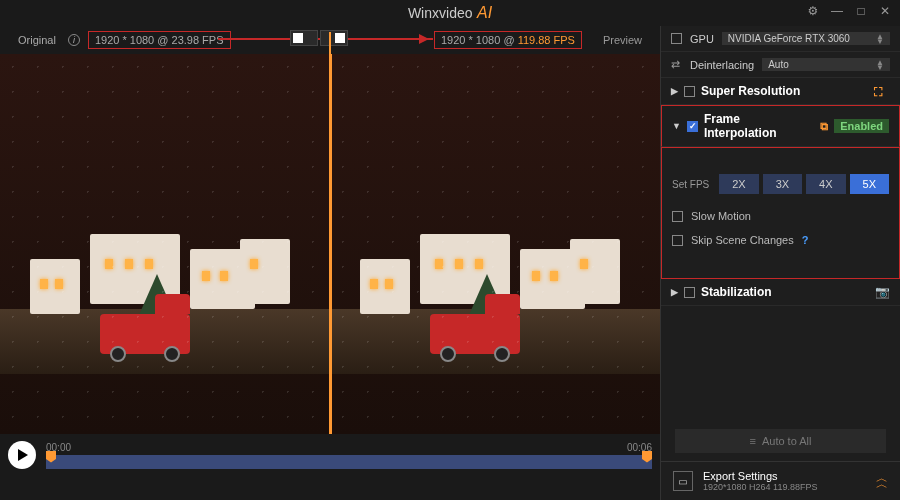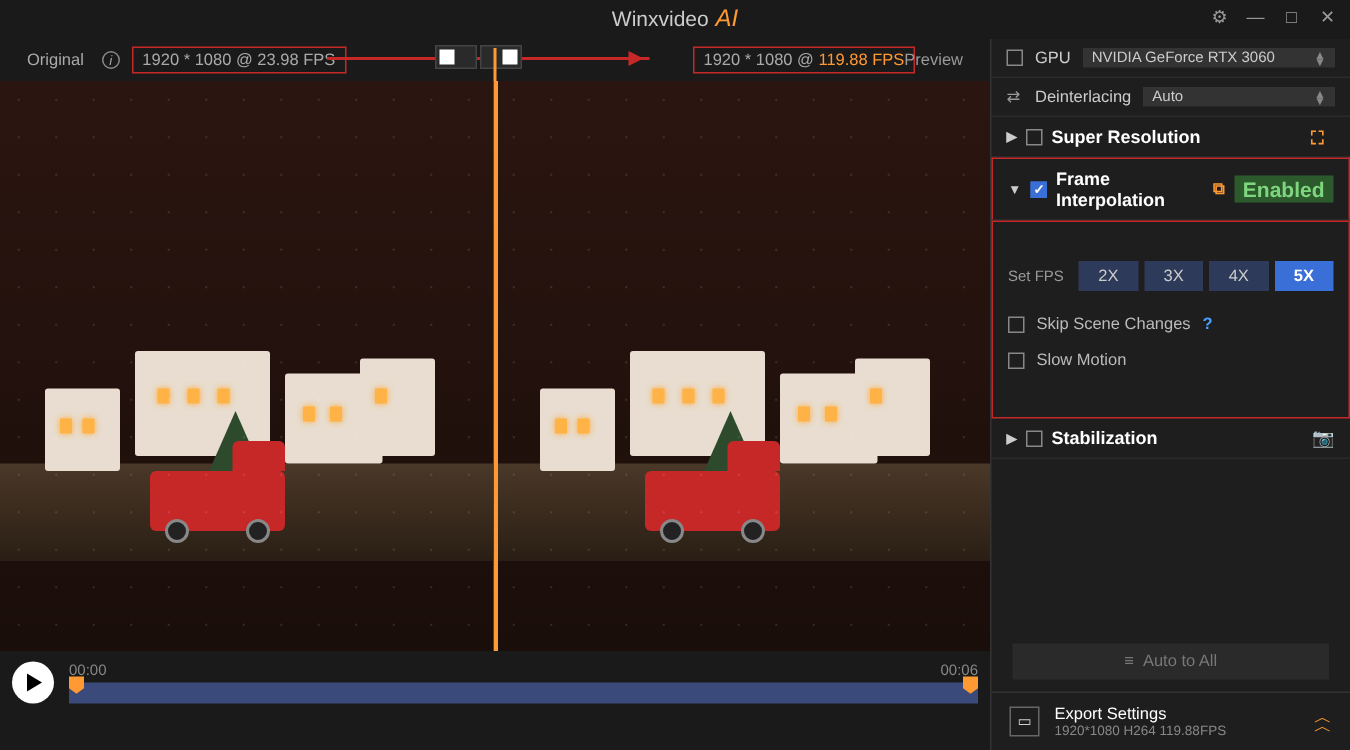--- a/index.html
+++ b/index.html
@@ -55,26 +55,26 @@
   .right-pane { width: 240px; background: #1e1e1e; display: flex; flex-direction: column; border-left: 1px solid #333; }
   .gpu-row { display: flex; align-items: center; padding: 6px 10px; gap: 8px; font-size: 11px; border-bottom: 1px solid #2a2a2a; }
   .chk { width: 11px; height: 11px; border: 1px solid #888; display: inline-block; flex-shrink: 0; }
   .chk.checked { background: #3a6fd8; border-color: #3a6fd8; position: relative; }
   .chk.checked::after { content: '✓'; color: #fff; font-size: 9px; position: absolute; left: 1px; top: -1px; }
   .gpu-select { flex: 1; background: #333; padding: 1px 6px; font-size: 10px; color: #ccc; display: flex; justify-content: space-between; align-items: center; }
   .ud-arrows { font-size: 8px; color: #888; line-height: 5px; }
   .section-head { display: flex; align-items: center; padding: 6px 10px; font-size: 12px; color: #fff; font-weight: bold; gap: 6px; border-bottom: 1px solid #2a2a2a; cursor: pointer; }
   .disclose { font-size: 9px; color: #ccc; }
   .sect-icon { width: 16px; height: 12px; margin-left: auto; }
-  .badge-enabled { background: #2d5a2d; color: #7ed67e; font-size: 14px; padding: 1px 6px; text-align: right; }
+  .badge-enabled { background: #2d5a2d; color: #7ed67e; font-size: 11px; padding: 1px 6px; text-align: right; }
   .interp-body { border: 1.5px solid #c62828; padding: 26px 10px; font-size: 11px; }
   .fps-row { display: flex; align-items: center; gap: 4px; margin-bottom: 10px; }
   .fps-label { color: #999; margin-right: 6px; font-size: 10px; }
   .fps-btn { flex: 1; background: #2e3a5a; color: #ccc; text-align: center; padding: 4px 0; cursor: pointer; font-size: 11px; }
-  .fps-btn.active { background: #3a6fd8; color: #fff; font-weight: bold; }
+  .fps-btn.active { background: #3a6fd8; color: #fff; }
   .opt-row { display: flex; align-items: center; gap: 8px; padding: 6px 0; color: #bbb; }
   .help-q { color: #4a9eff; font-weight: bold; cursor: pointer; }
   .spacer { flex: 1; }
   .apply-btn { margin: 8px 14px; background: #2a2a2a; color: #777; padding: 6px; text-align: center; font-size: 11px; cursor: pointer; display: flex; align-items: center; justify-content: center; gap: 6px; }
   .export-row { display: flex; align-items: center; padding: 8px 12px; gap: 10px; border-top: 1px solid #333; }
   .export-icon { width: 20px; height: 20px; border: 1px solid #666; display: flex; align-items: center; justify-content: center; font-size: 10px; }
   .export-text { flex: 1; }
   .export-title { font-size: 11px; color: #fff; }
   .export-detail { font-size: 9px; color: #888; }
   .expand-icon { color: #ff9933; font-size: 12px; line-height: 6px; }
@@ -99,21 +99,21 @@
   <div class="left-pane">
     <div class="info-bar">
       <span class="orig-label">Original</span>
       <span class="info-icon">i</span>
       <span class="res-box">1920 * 1080 @ 23.98 FPS</span>
       <div class="arrow"></div>
       <div class="compare-toggles">
         <div class="toggle-btn left"></div>
         <div class="toggle-btn right"></div>
       </div>
-      <span class="res-box" style="position:absolute; left:462px;">
+      <span class="res-box" style="position:absolute; left:434px;">
         <span>1920 * 1080 @ </span><span class="fps-preview">119.88 FPS</span>
       </span>
       <span class="preview-label">Preview</span>
     </div>
 
     <div class="preview-area">
       <div class="preview-half left">
         <div class="scene">
           <div class="ground"></div>
           <div class="house h1">
@@ -222,26 +222,26 @@
     <div class="interp-body">
       <div class="fps-row">
         <span class="fps-label">Set FPS</span>
         <div class="fps-btn">2X</div>
         <div class="fps-btn">3X</div>
         <div class="fps-btn">4X</div>
         <div class="fps-btn active">5X</div>
       </div>
       <div class="opt-row">
         <span class="chk"></span>
+        <span>Slow Motion</span>
+      </div>
+      <div class="opt-row">
+        <span class="chk"></span>
         <span>Skip Scene Changes</span>
         <span class="help-q">?</span>
-      </div>
-      <div class="opt-row">
-        <span class="chk"></span>
-        <span>Slow Motion</span>
       </div>
     </div>
 
     <div class="section-head">
       <span class="disclose">▶</span>
       <span class="chk"></span>
       <span>Stabilization</span>
       <span style="color:#ff9933;font-size:12px;margin-left:auto">📷</span>
     </div>
 

